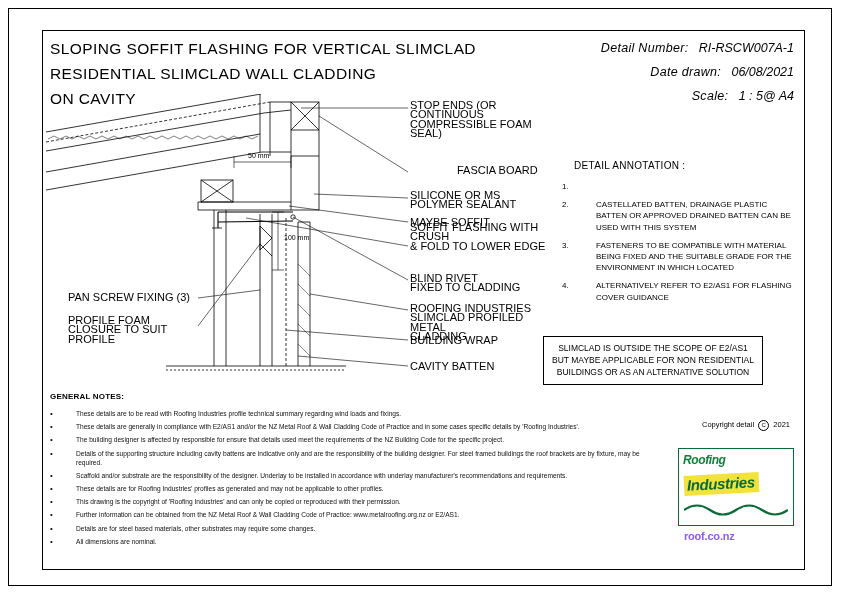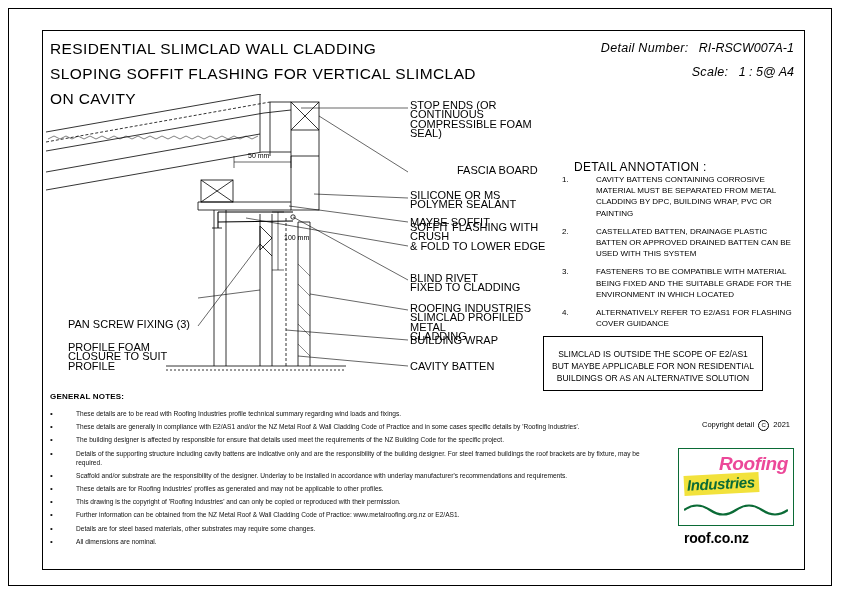--- a/index.html
+++ b/index.html
@@ -67,22 +67,23 @@
   .title-right .lbl { letter-spacing: 0.3px; }
 
   
   .annot {
     position: absolute;
     left: 562px;
     top: 160px;
     width: 230px;
   }
   .annot-title {
-    font-size: 12px;
+    font-size: 10px;
     letter-spacing: 0.3px;
+    margin-bottom: 10px;
     padding-left: 12px;
   }
   .annot-item {
     display: flex;
     font-size: 8px;
     line-height: 11.2px;
     margin-bottom: 7px;
   }
   .annot-num {
     width: 34px;
@@ -90,21 +91,21 @@
   }
   .annot-txt { flex: 1; }
 
   
   .scope-box {
     position: absolute;
     left: 543px;
     top: 336px;
     width: 220px;
     border: 1px solid #000;
-    padding: 11px 6px 6px 6px;
+    padding: 5px 6px 6px 6px;
     box-sizing: border-box;
     text-align: center;
     font-size: 8.5px;
     line-height: 12px;
   }
 
   
   .notes {
     position: absolute;
     left: 50px;
@@ -167,26 +168,25 @@
     width: 116px;
     height: 78px;
     border: 1px solid #0b6b36;
     background: #ffffff;
     box-sizing: border-box;
   }
   .logo-word1 {
     position: absolute;
     left: 5px;
     top: 5px;
-    font-size: 19px;
+    font-size: 12px;
     font-weight: bold;
     font-style: italic;
-    color: #ec4899;
+    color: #15803d;
     letter-spacing: -0.4px;
-    margin-left: 36px;
   }
   .logo-word2 {
     position: absolute;
     left: 6px;
     top: 26px;
     background: #f2e23c;
     color: #0b6b36;
     font-size: 15px;
     font-weight: bold;
     font-style: italic;
@@ -198,23 +198,23 @@
     position: absolute;
     left: 6px;
     top: 52px;
     width: 104px;
     height: 16px;
   }
   .logo-url {
     position: absolute;
     left: 6px;
     top: 82px;
-    font-size: 14px;
+    font-size: 11px;
     font-weight: bold;
-    color: #000000;
+    color: #8b5cf6;
     letter-spacing: -0.2px;
   }
 
   
   .drawing {
     position: absolute;
     left: 46px;
     top: 94px;
     width: 500px;
     height: 290px;
@@ -227,45 +227,50 @@
     height: 300px;
     pointer-events: none;
   }
   .callout {
     position: absolute;
     font-size: 11px;
     line-height: 9.4px;
     white-space: pre-line;
   }
   .callout.right { text-align: left; }
-  .callout.left { text-align: left; margin-top: 27px; }
+  .callout.left { text-align: left; }
   .dim-label {
     position: absolute;
     font-size: 7px;
   }
 </style>
 </head>
 <body>
 
 <div id="sheet">
 
   <div class="border-outer"></div>
   <div class="border-inner"></div>
 
   <div class="title-left">
+    <div>SLOPING SOFFIT FLASHING FOR VERTICAL SLIMCLAD</div>
     <div>RESIDENTIAL SLIMCLAD WALL CLADDING</div>
-    <div>SLOPING SOFFIT FLASHING FOR VERTICAL SLIMCLAD</div>
     <div>ON CAVITY</div>
   </div>
 
   <div class="title-right">
     <div>
       <span class="lbl">Detail Number:</span>
       &nbsp;
       <span>RI-RSCW007A-1</span>
+    </div>
+    <div>
+      <span class="lbl">Date drawn:</span>
+      &nbsp;
+      <span>06/08/2021</span>
     </div>
     <div>
       <span class="lbl">Scale:</span>
       &nbsp;
       <span>1 : 5@ A4</span>
     </div>
   </div>
 
   <svg class="drawing" viewBox="0 0 500 290">
     <g fill="none" stroke="#000" stroke-width="0.8">
@@ -386,21 +391,20 @@
 
     <div class="dim-label" style="left:202px; top:58px;">50 mm</div>
     <div class="dim-label" style="left:238px; top:140px;">100 mm</div>
   </div>
 
   <div class="annot">
     <div class="annot-title">DETAIL ANNOTATION :</div>
 
     <div class="annot-item">
       <div class="annot-num">1.</div>
-      <div class="annot-txt">CAVITY BATTENS CONTAINING CORROSIVE MATERIAL MUST BE SEPARATED FROM METAL CLADDING BY DPC, BUILDING WRAP, PVC OR PAINTING</div>
     </div>
     <div class="annot-item">
       <div class="annot-num">2.</div>
       <div class="annot-txt">CASTELLATED BATTEN, DRAINAGE PLASTIC BATTEN OR APPROVED DRAINED BATTEN CAN BE USED WITH THIS SYSTEM</div>
     </div>
     <div class="annot-item">
       <div class="annot-num">3.</div>
       <div class="annot-txt">FASTENERS TO BE COMPATIBLE WITH MATERIAL BEING FIXED AND THE SUITABLE GRADE FOR THE ENVIRONMENT IN WHICH LOCATED</div>
     </div>
     <div class="annot-item">

